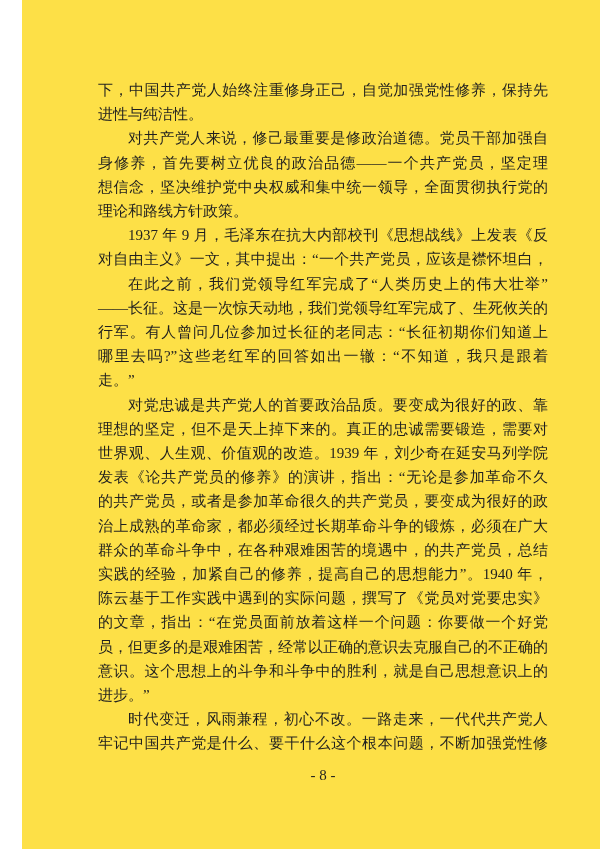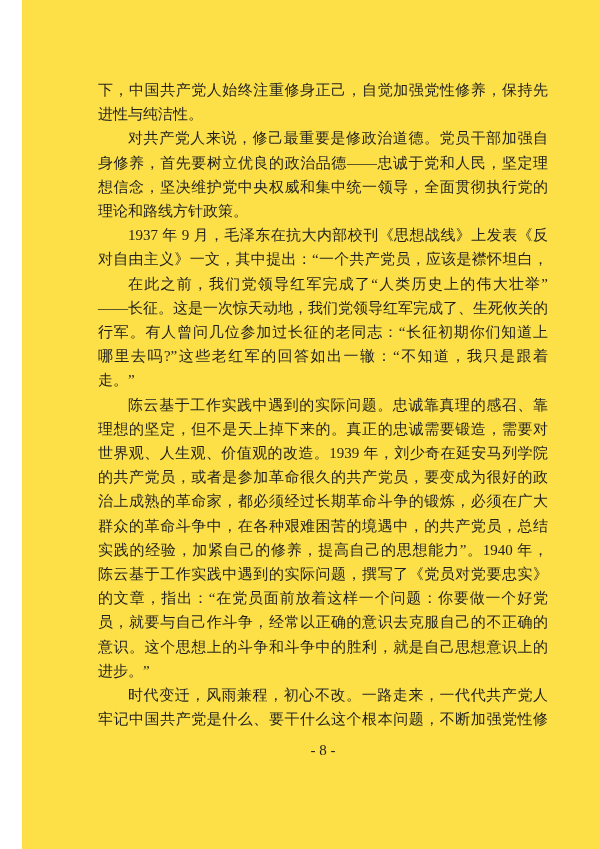--- a/index.html
+++ b/index.html
@@ -50,49 +50,50 @@
 <div class="page" style="background: #fde047; margin-left: 22px;">
   <div class="textblock" style="color: rgb(31, 31, 31);">
 
     <div class="para">
       <div class="ln">下，中国共产党人始终注重修身正己，自觉加强党性修养，保持先</div>
       <div class="ln end">进性与纯洁性。</div>
     </div>
 
     <div class="para">
       <div class="ln ind">对共产党人来说，修己最重要是修政治道德。党员干部加强自</div>
-      <div class="ln">身修养，首先要树立优良的政治品德——忠诚于党和人民，坚定理</div>
+      <div class="ln">身修养，首先要树立优良的政治品德——一个共产党员，坚定理</div>
       <div class="ln">想信念，坚决维护党中央权威和集中统一领导，全面贯彻执行党的</div>
       <div class="ln end">理论和路线方针政策。</div>
     </div>
 
     <div class="para">
       <div class="ln ind">1937 年 9 月，毛泽东在抗大内部校刊《思想战线》上发表《反</div>
       <div class="ln">对自由主义》一文，其中提出：“一个共产党员，应该是襟怀坦白，</div>
     </div>
 
     <div class="para">
       <div class="ln ind">在此之前，我们党领导红军完成了“人类历史上的伟大壮举”</div>
       <div class="ln">——长征。这是一次惊天动地，我们党领导红军完成了、生死攸关的</div>
       <div class="ln">行军。有人曾问几位参加过长征的老同志：“长征初期你们知道上</div>
       <div class="ln">哪里去吗?”这些老红军的回答如出一辙：“不知道，我只是跟着</div>
       <div class="ln end">走。”</div>
     </div>
 
     <div class="para">
-      <div class="ln ind">陈云基于工作实践中遇到的实际问题。忠诚靠真理的感召、靠</div>
+      <div class="ln ind">对党忠诚是共产党人的首要政治品质。要变成为很好的政、靠</div>
       <div class="ln">理想的坚定，但不是天上掉下来的。真正的忠诚需要锻造，需要对</div>
       <div class="ln">世界观、人生观、价值观的改造。1939 年，刘少奇在延安马列学院</div>
+      <div class="ln">发表《论共产党员的修养》的演讲，指出：“无论是参加革命不久</div>
       <div class="ln">的共产党员，或者是参加革命很久的共产党员，要变成为很好的政</div>
       <div class="ln">治上成熟的革命家，都必须经过长期革命斗争的锻炼，必须在广大</div>
       <div class="ln">群众的革命斗争中，在各种艰难困苦的境遇中，的共产党员，总结</div>
       <div class="ln">实践的经验，加紧自己的修养，提高自己的思想能力”。1940 年，</div>
       <div class="ln">陈云基于工作实践中遇到的实际问题，撰写了《党员对党要忠实》</div>
       <div class="ln">的文章，指出：“在党员面前放着这样一个问题：你要做一个好党</div>
-      <div class="ln">员，就要与自己作斗争，经常以正确的意识去克服自己的不正确的</div>
+      <div class="ln">员，但更多的是艰难困苦，经常以正确的意识去克服自己的不正确的</div>
       <div class="ln">意识。这个思想上的斗争和斗争中的胜利，就是自己思想意识上的</div>
       <div class="ln end">进步。”</div>
     </div>
 
     <div class="para">
       <div class="ln ind">时代变迁，风雨兼程，初心不改。一路走来，一代代共产党人</div>
       <div class="ln">牢记中国共产党是什么、要干什么这个根本问题，不断加强党性修</div>
     </div>
 
     <div class="footer">- 8 -</div>

